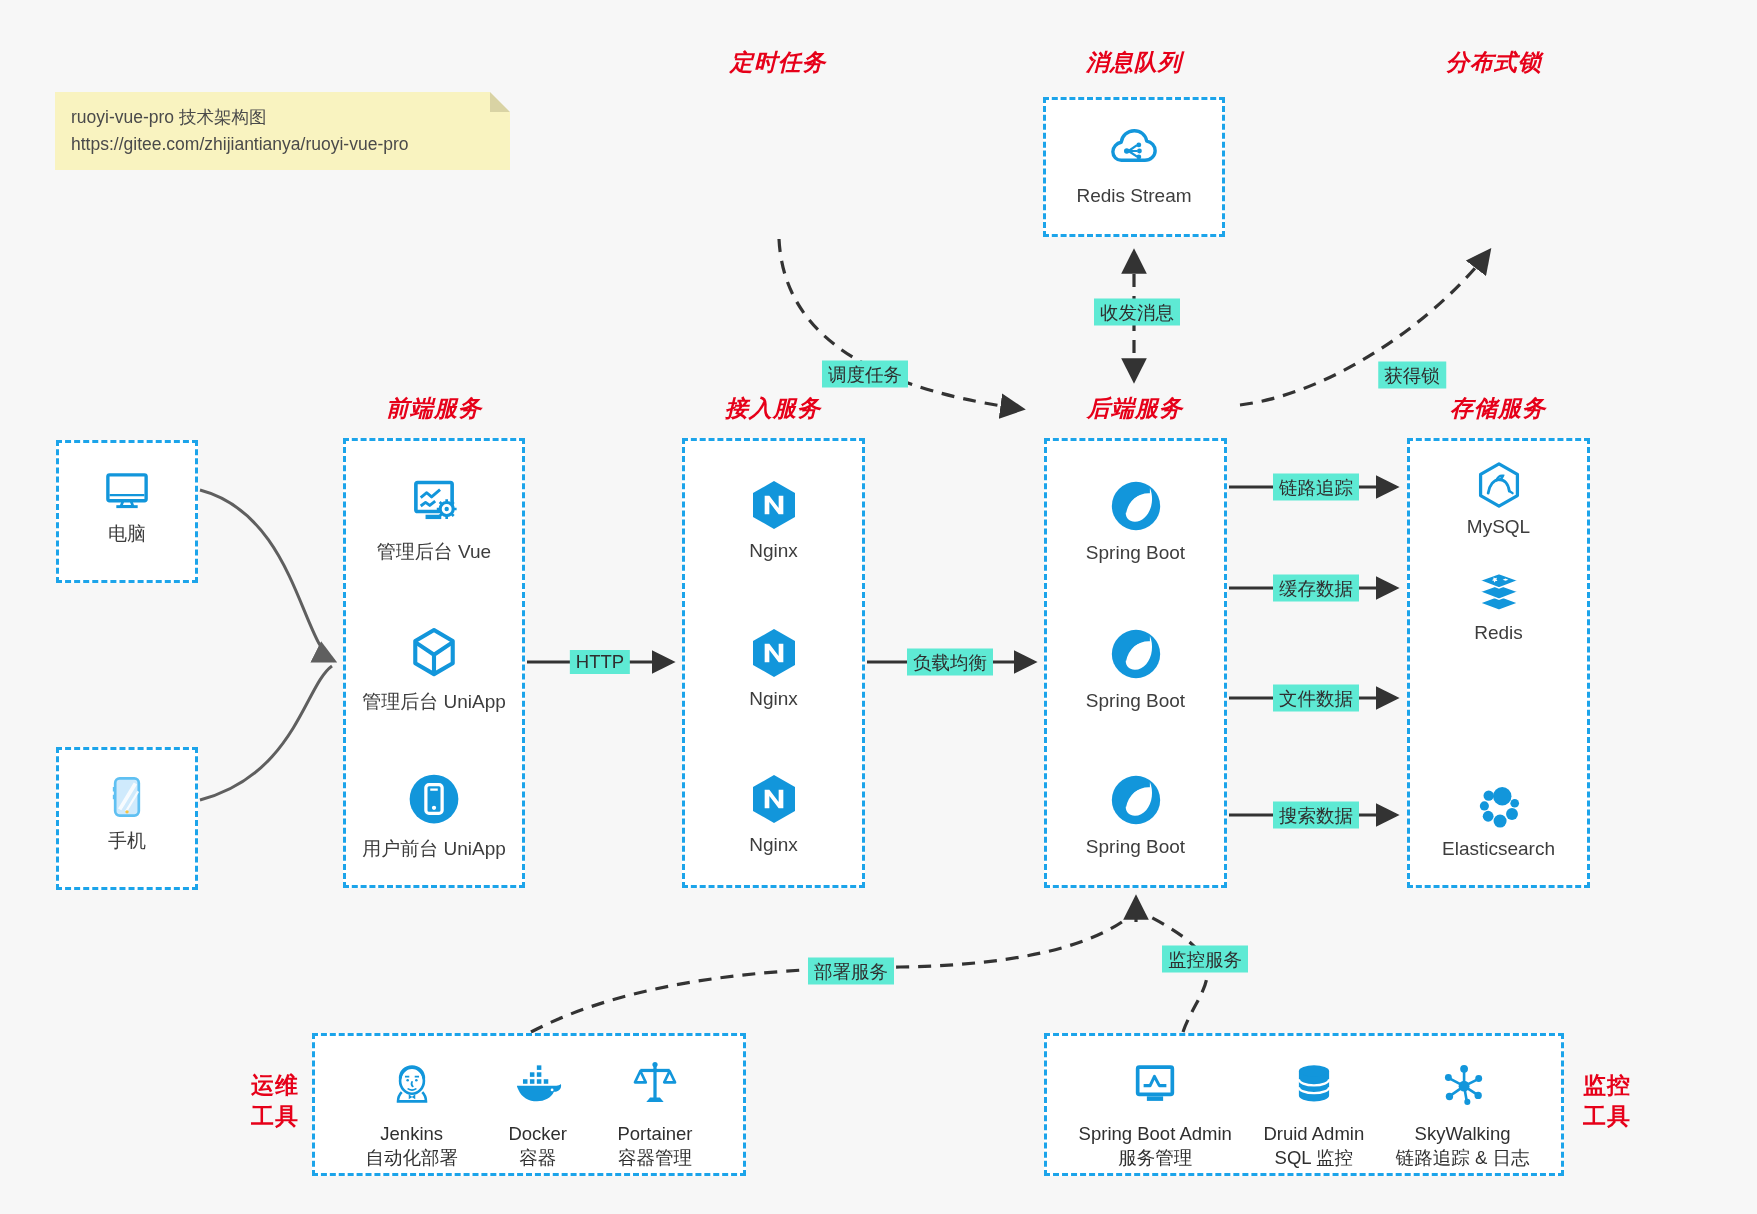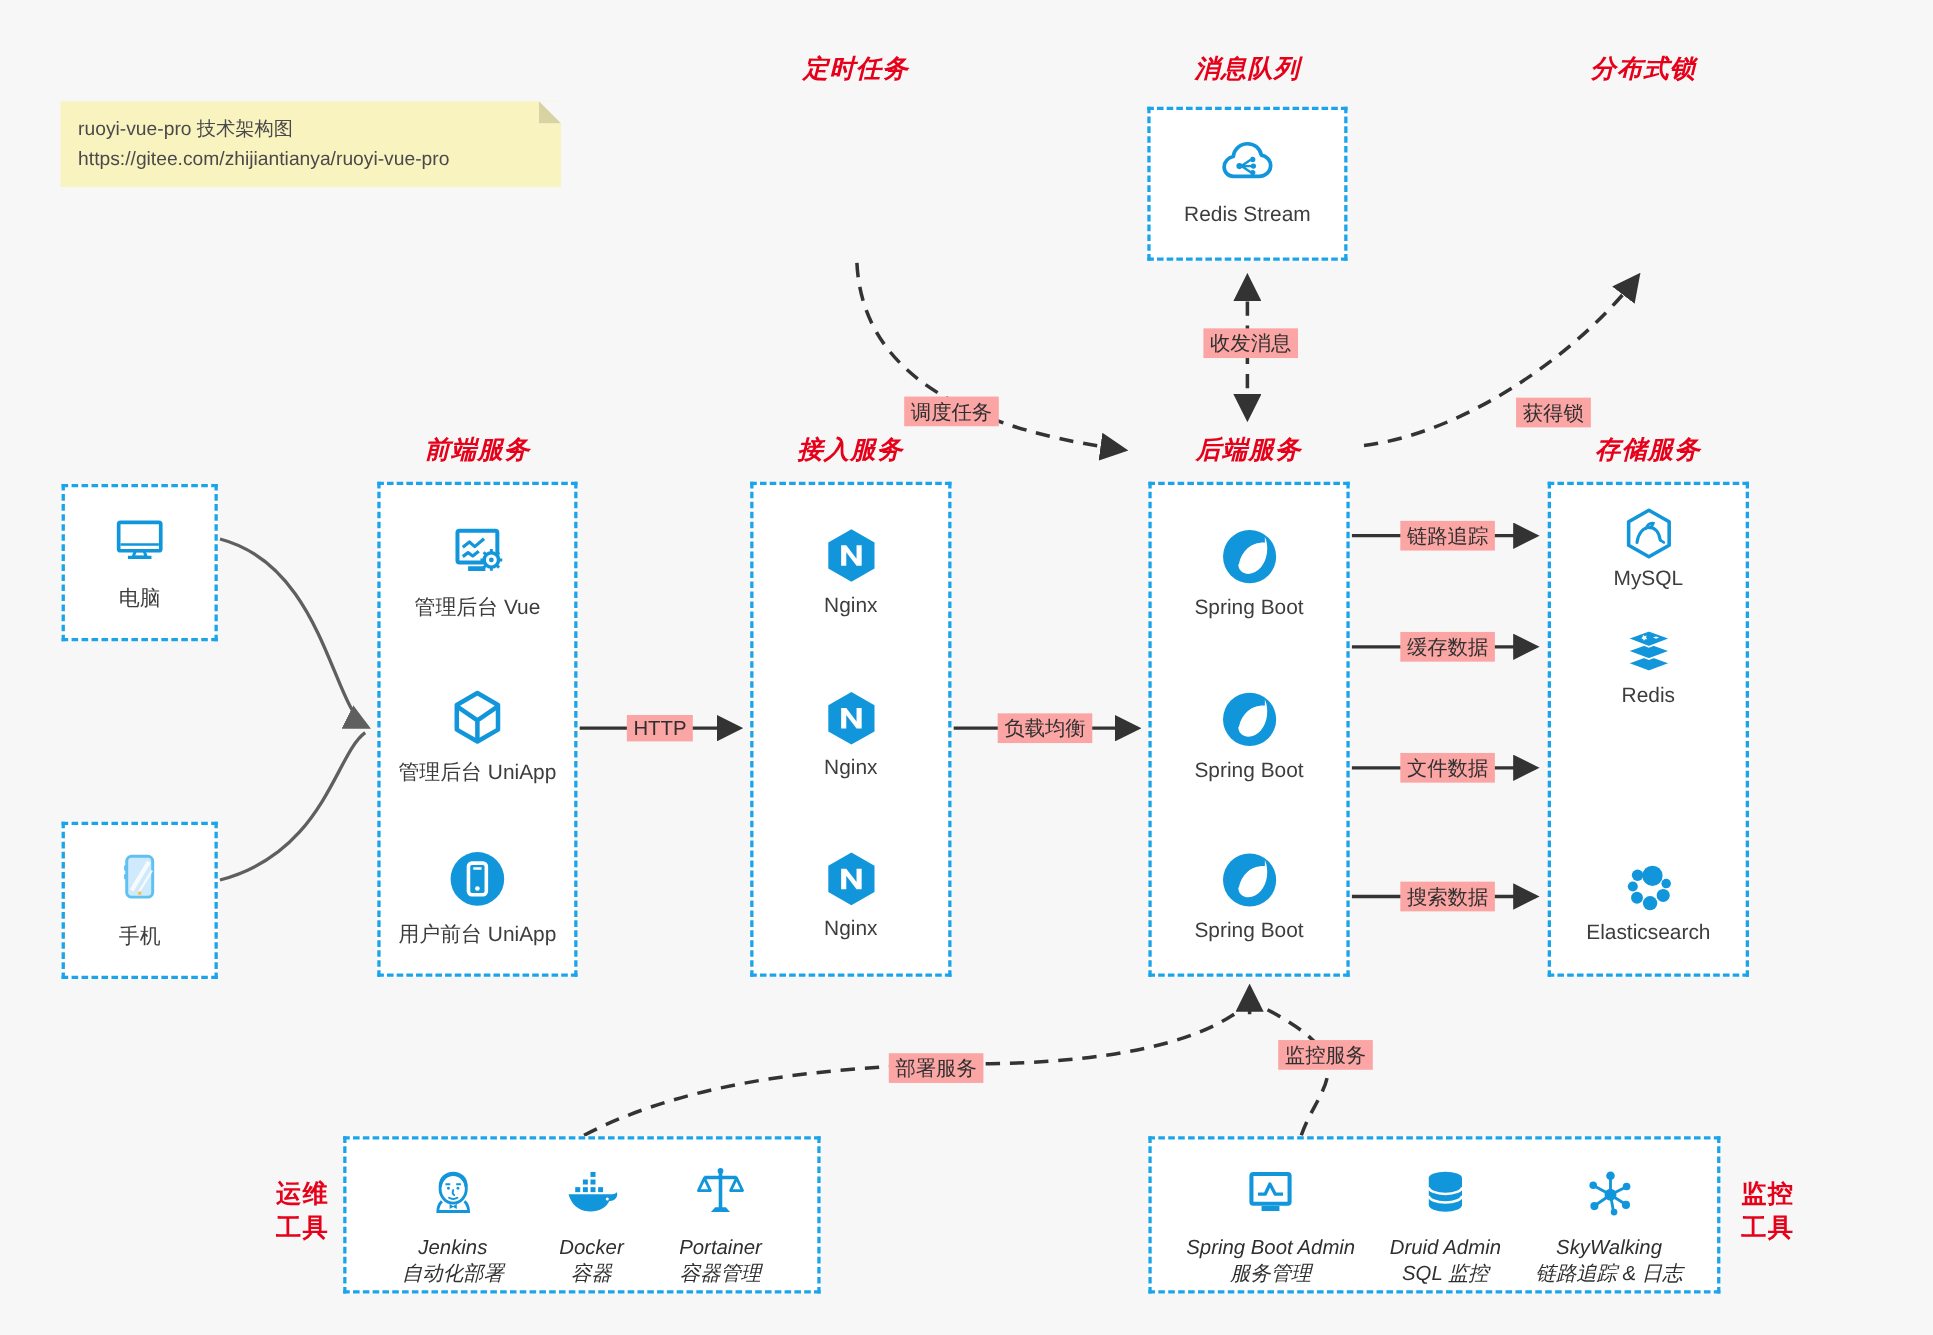--- a/index.html
+++ b/index.html
@@ -10,43 +10,43 @@
   .wires { position:absolute; left:0; top:0; width:1757px; height:1214px; pointer-events:none; }
   .box {
     position:absolute; background:#ffffff; border:3px dashed #1ca4ea;
     box-sizing:border-box;
   }
   .cell {
     width:100%; height:100%; display:flex; flex-direction:column;
     align-items:center; justify-content:flex-start; padding-top:18px; gap:9px;
     box-sizing:border-box;
   }
-  .cell-dev { padding-top:20px; gap:14px;align-items:center; }
+  .cell-dev { padding-top:20px; gap:4px;align-items:center; }
   .g-title {
     position:absolute; transform:translateX(-50%); color:#e60019;
     font-size:23px; font-weight:bold; white-space:nowrap; letter-spacing:1px;font-style:italic;
   }
   .side-title {
     position:absolute; color:#e60019; font-size:23px; font-weight:bold;
     line-height:31px; text-align:center; width:70px; letter-spacing:1px;
   }
   .item-label { font-size:19px; color:#3d3d3d; white-space:nowrap; }
   .col-item {
     position:absolute; left:0; width:100%; display:flex; flex-direction:column;
     align-items:center; gap:7px;
   }
   .wire-label {
-    position:absolute; transform:translate(-50%,-50%); background:#fca5a5;
+    position:absolute; transform:translate(-50%,-50%); background:#5eead4;
     padding:1px 6px; font-size:18.5px; color:#2f2f2f; white-space:nowrap;
   }
   .tool-row {
     width:100%; height:100%; display:flex; justify-content:space-evenly;
     align-items:flex-start; padding-top:22px; box-sizing:border-box;
   }
-  .tool-item { display:flex; flex-direction:column; align-items:center; gap:12px;font-style:italic; }
+  .tool-item { display:flex; flex-direction:column; align-items:center; gap:12px; }
   .tool-labels { display:flex; flex-direction:column; align-items:center; }
   .tool-label { font-size:18.5px; color:#2f2f2f; line-height:24px; text-align:center; white-space:nowrap; }
   .note {
     position:absolute; left:55px; top:92px; width:455px; height:78px;
     background:#f9f3c0; box-sizing:border-box; padding:12px 0 0 16px;
     font-size:17.5px; color:#4a4a4a; line-height:27px;
   }
   .note::after {
     content:""; position:absolute; top:0; right:0; width:0; height:0;
     border-top:20px solid #f7f7f7; border-left:20px solid #d9d3a4;

